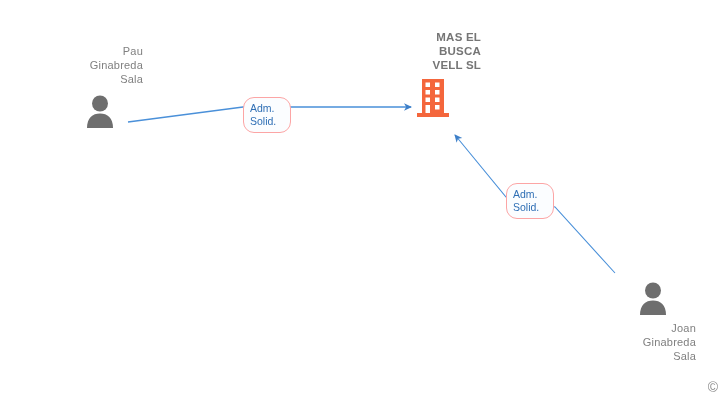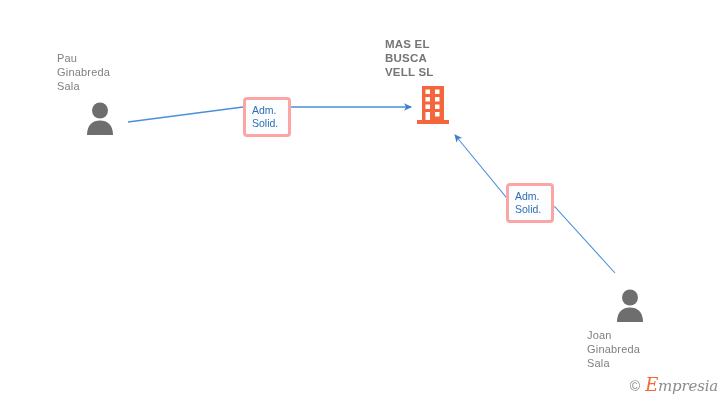--- a/index.html
+++ b/index.html
@@ -22,22 +22,21 @@
     left: 0;
     top: 0;
     width: 728px;
     height: 400px;
     pointer-events: none;
   }
 
   
   .node {
     position: absolute;
-    text-align: left;
-    margin-top: 7px;
+    text-align: right;
   }
   .person-name, .company-name {
     color: #808080;
     font-size: 11px;
     line-height: 14px;
     letter-spacing: 0.2px;
     white-space: pre-line;
   }
   .company-name {
     color: #757575;
@@ -54,32 +53,32 @@
   .company-icon {
     width: 34px;
     height: 38px;
     margin: 0 auto;
     display: block;
   }
 
   
   #node-person-left  { left: 57px;  top: 44px;  width: 86px; }
   #node-company      { left: 385px; top: 30px;  width: 96px; }
-  #node-person-right { left: 587px; top: 281px; width: 86px; }
+  #node-person-right { left: 610px; top: 281px; width: 86px; }
 
   #node-person-left .person-icon  { margin-top: 8px; }
   #node-person-right .person-icon { margin-bottom: 6px; }
   #node-company .company-icon     { margin-top: 7px; }
 
   
   .edge-label {
     position: absolute;
     box-sizing: border-box;
-    border: 3px solid #fca5a5;
-    border-radius: 4px;
+    border: 1px solid #fca5a5;
+    border-radius: 11px;
     background: #fbfdff;
     color: #2f6fb5;
     font-size: 10.5px;
     line-height: 13px;
     text-align: center;
     padding: 4px 22px 4px 6px;
     white-space: pre-line;
     z-index: 5;
   }
   #edge-label-1 { left: 243px; top: 97px;  width: 48px; }
@@ -172,16 +171,15 @@
   </div>
 
   <div class="edge-label" id="edge-label-1">Adm.
 Solid.</div>
 
   <div class="edge-label" id="edge-label-2">Adm.
 Solid.</div>
 
   <div id="watermark">
     <span class="copy">©</span>
-    <span class="brand"><span class="lead">E</span><span>mpresia</span></span>
   </div>
 
 </div>
 
 </body></html>

